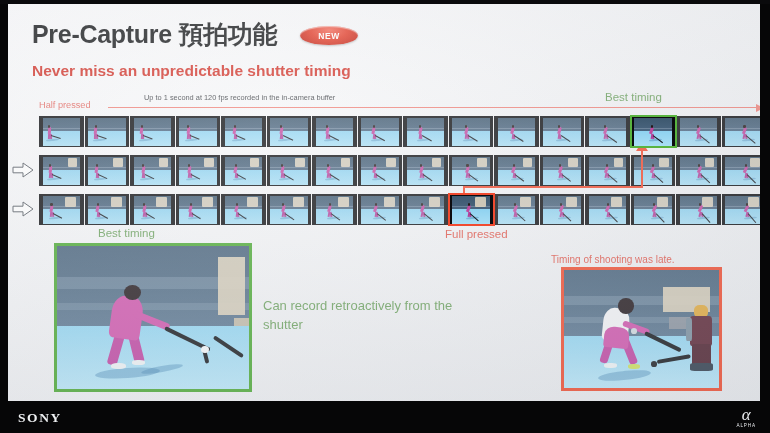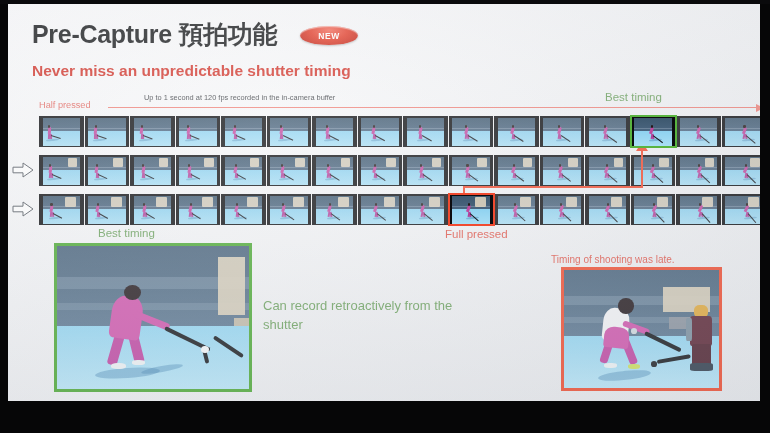--- a/index.html
+++ b/index.html
@@ -881,13 +881,20 @@
           <div style="position:absolute;left:6%;top:84%;width:74%;height:12%;background:#2d3b4a;border-radius:20%"></div>
           <div style="position:absolute;left:-6%;top:18%;width:20%;height:34%;background:#7a8f9e;border-radius:18%"></div>
         </div>
         <div class="ph-stick" style="left:60%;top:76%;width:22%;height:3%;transform:rotate(-10deg)"></div>
         <div class="ph-ball" style="left:56%;top:77%;width:4%;height:5%;background:#1a1d22"></div>
       </div>
     </div>
 
   </div>
 
+  <div id="sonybar">
+    <div class="sony-logo">SONY</div>
+    <div class="alpha-logo">
+      <div class="alpha-glyph">α</div>
+      <div class="alpha-word">ALPHA</div>
+    </div>
+  </div>
 </div>
 
 </body></html>

